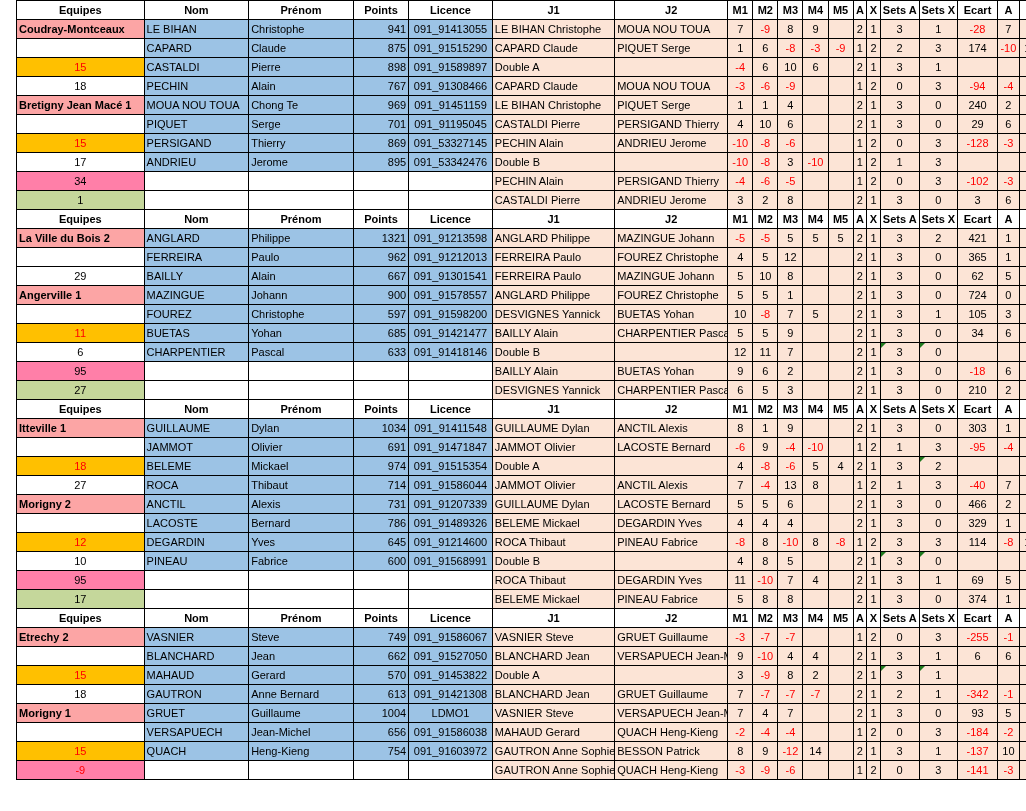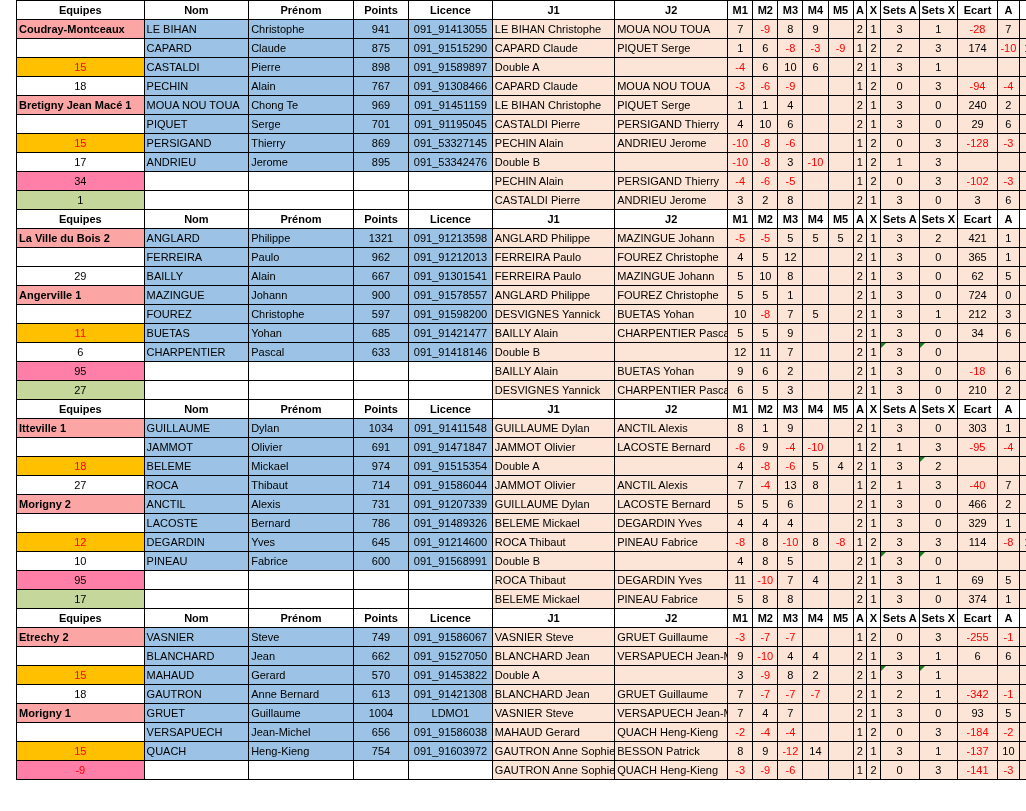--- a/index.html
+++ b/index.html
@@ -47,21 +47,21 @@
   col.c13 { width: 13px; }
   col.c14 { width: 37px; }
   col.c15 { width: 37px; }
   col.c16 { width: 38px; }
   col.c17 { width: 21px; }
   col.c18 { width: 21px; }
 
   
   .ctr { text-align: center; }
   .lft { text-align: left; }
-  .rgt { text-align: center; }
+  .rgt { text-align: right; }
 
   
   .tx-red { color: #ff0000; }
 
   .bold { font-weight: bold; }
 
   
   .f-white   { background: #ffffff; }
   .f-head    { background: #ffffff; }
   .f-blue    { background: #9cc3e5; }
@@ -454,21 +454,21 @@
           <td class="f-peach lft">BUETAS Yohan</td>
           <td class="f-peach ctr">10</td>
           <td class="f-peach ctr tx-red">-8</td>
           <td class="f-peach ctr">7</td>
           <td class="f-peach ctr">5</td>
           <td class="f-peach ctr"></td>
           <td class="f-peach ctr">2</td>
           <td class="f-peach ctr">1</td>
           <td class="f-peach ctr">3</td>
           <td class="f-peach ctr">1</td>
-          <td class="f-peach ctr">212</td>
+          <td class="f-peach ctr">105</td>
           <td class="f-peach ctr">3</td>
           <td class="f-peach ctr tx-red">-2</td>
         </tr>
         <tr>
           <td class="f-orange ctr tx-red">11</td>
           <td class="f-blue lft">BUETAS</td>
           <td class="f-blue lft">Yohan</td>
           <td class="f-blue rgt">685</td>
           <td class="f-blue ctr">091_91421477</td>
           <td class="f-peach lft">BAILLY Alain</td>

